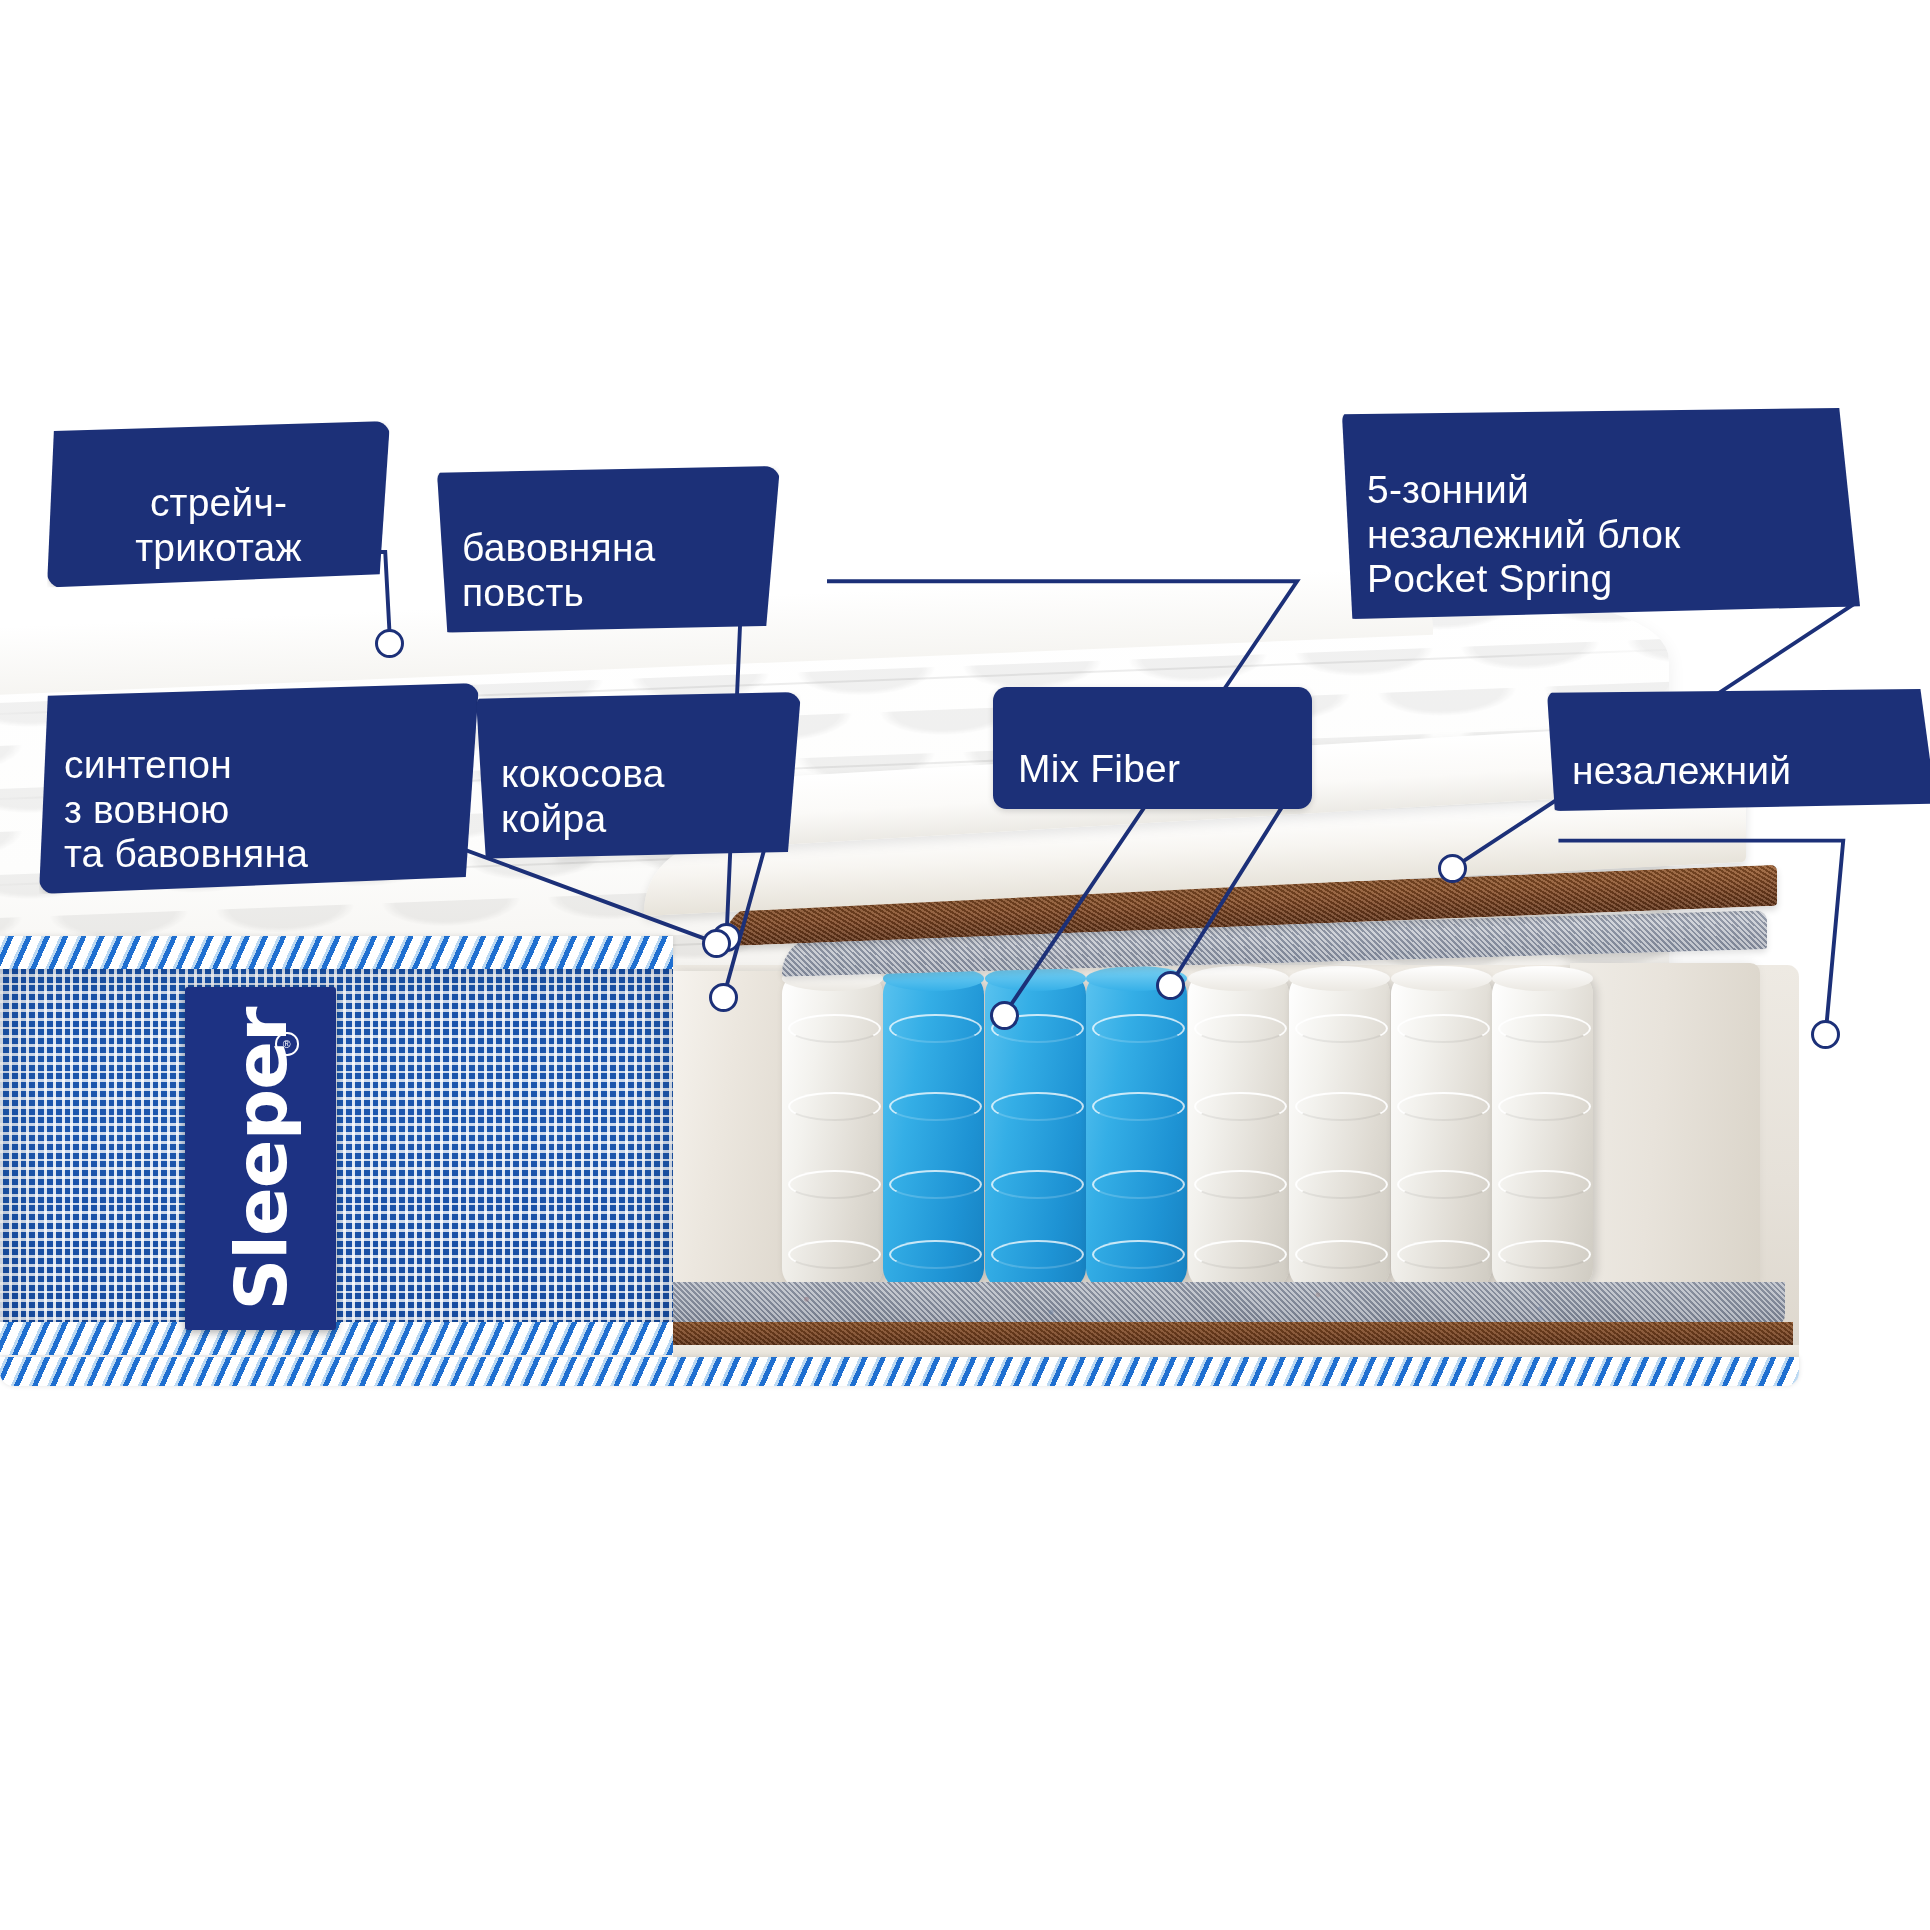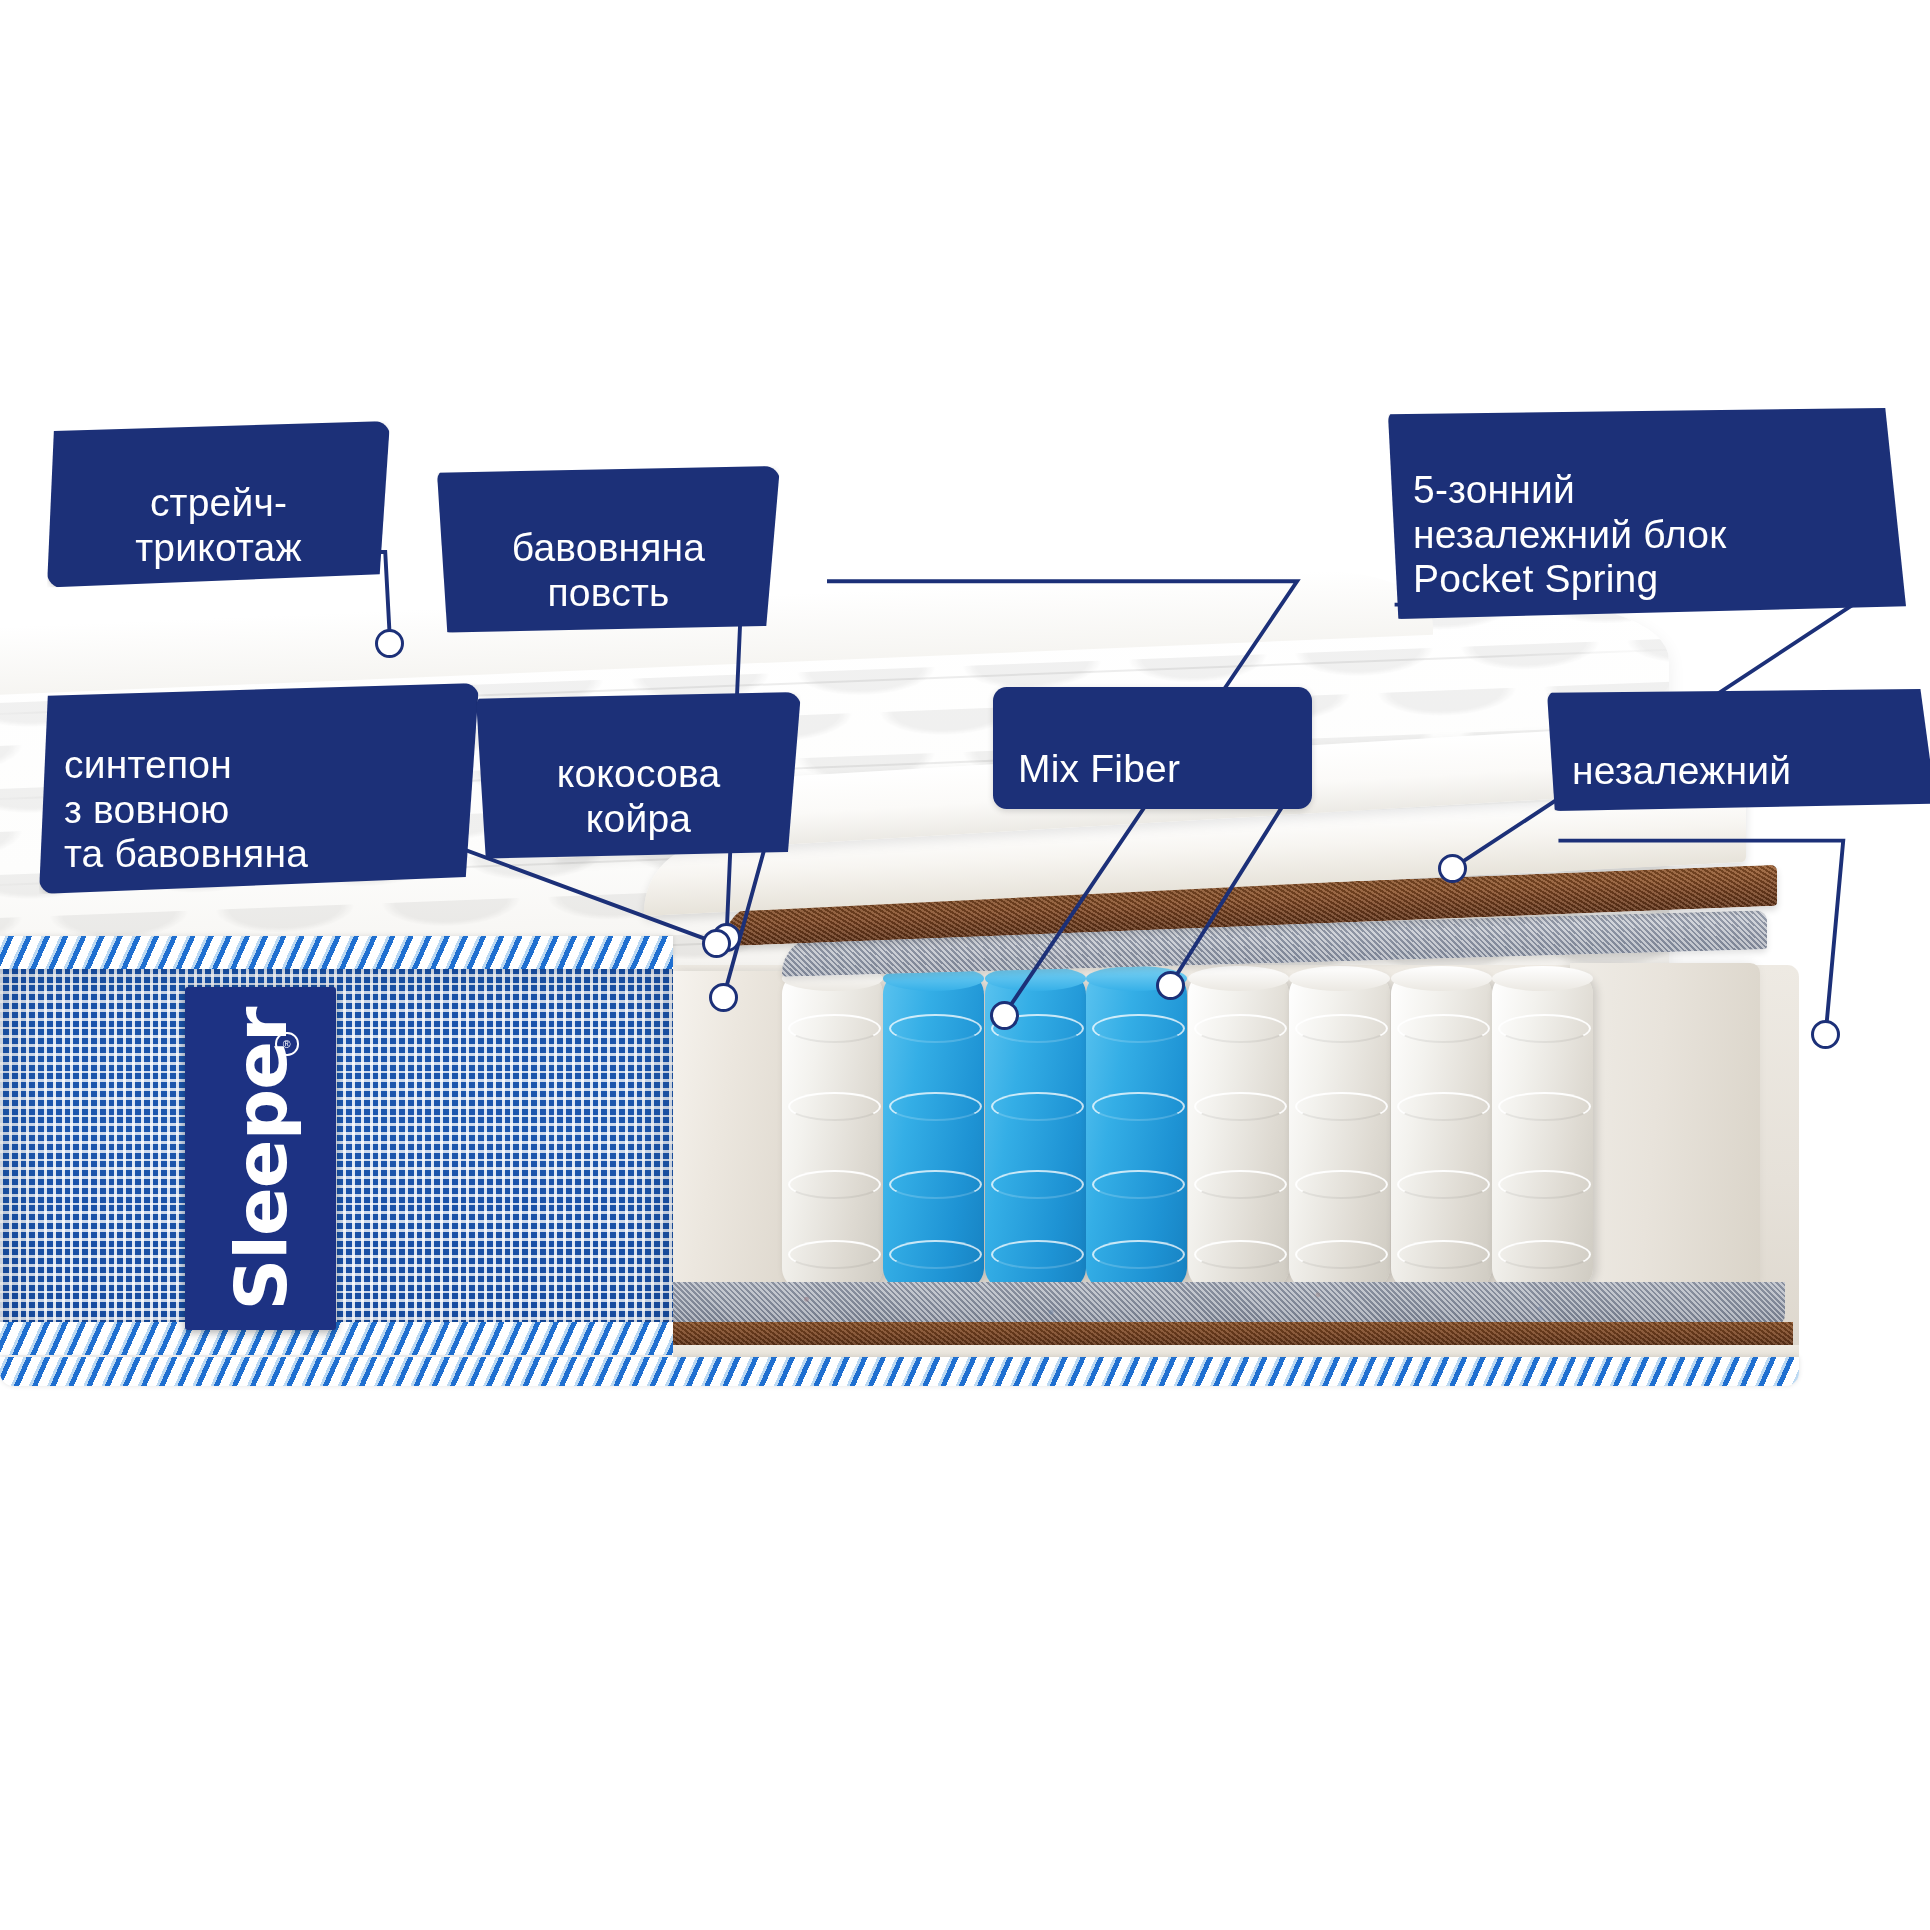--- a/index.html
+++ b/index.html
@@ -205,21 +205,21 @@
   
   .label{
     position:absolute;background:#1c3078;color:#ffffff;
     padding:15.6px 25px 17.6px 25px;
     font-size:39px;line-height:1.14;letter-spacing:0.2px;
     white-space:pre-line;
     box-shadow:0 2px 6.8px rgba(0,0,0,.16);
   }
   
   .sh-a{border-radius:15.6px;clip-path:polygon(2% 6%, 100% 0%, 97% 92%, 0% 100%);}
-  .sh-b{border-radius:15.6px;clip-path:polygon(0% 4%, 100% 0%, 96% 96%, 3% 100%);text-align:center;}
+  .sh-b{border-radius:15.6px;clip-path:polygon(0% 4%, 100% 0%, 96% 96%, 3% 100%);}
   .sh-c{border-radius:13.7px;clip-path:polygon(1% 8%, 100% 0%, 99% 93%, 0% 100%);}
   .sh-d{border-radius:13.7px;clip-path:polygon(0% 3%, 96% 0%, 100% 94%, 2% 100%);}
   .sh-e{border-radius:13.7px;}
 
   .ln{position:absolute;pointer-events:none;}
   .dot{
     position:absolute;width:29px;height:29px;border-radius:50%;
     background:#ffffff;border:3.9px solid #1c3078;box-sizing:border-box;
   }
 </style>
@@ -352,21 +352,21 @@
     <span>стрейч-
 трикотаж</span>
   </div>
 
   <div class="label sh-b" style="left:437px;top:466px;width:293px;">
     <span>бавовняна
 повсть</span>
   </div>
 
 
-  <div class="label sh-d" style="left:1388px;top:408px;width:468px;">
+  <div class="label sh-d" style="left:1342px;top:408px;width:468px;">
     <span>5-зонний
 незалежний блок
 Pocket Spring</span>
   </div>
 
   <div class="label sh-a" style="left:39px;top:683px;width:390px;">
     <span>синтепон
 з вовною
 та бавовняна</span>
   </div>

